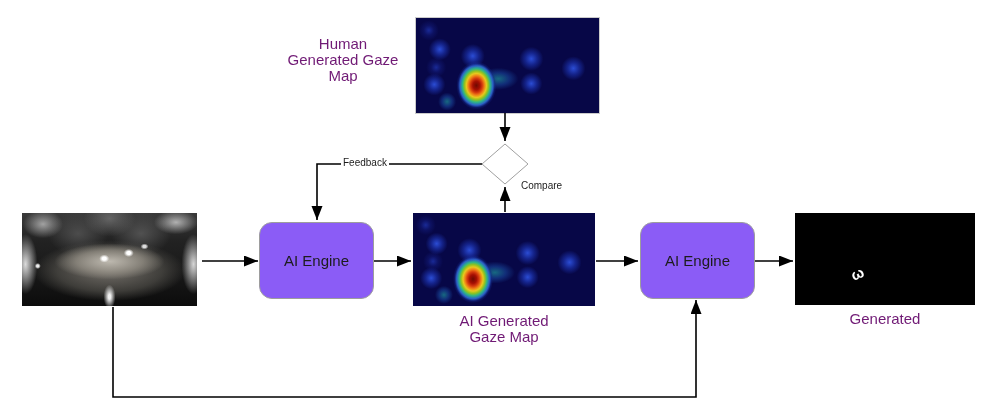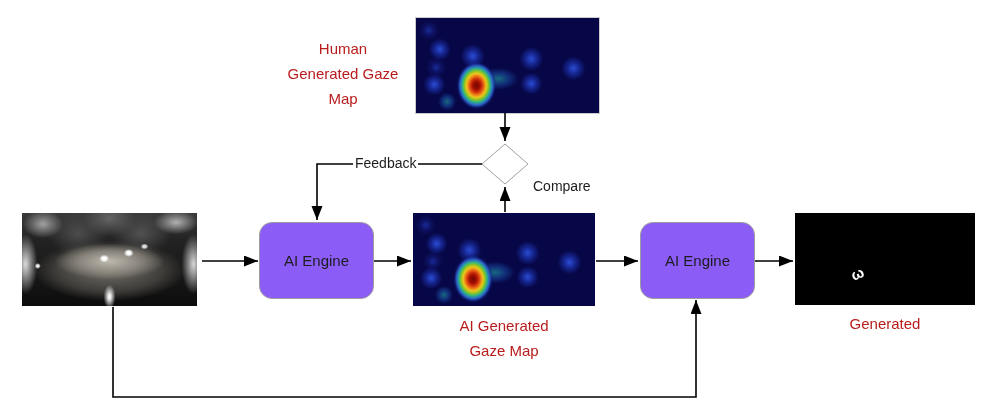--- a/index.html
+++ b/index.html
@@ -42,25 +42,25 @@
       linear-gradient(180deg, #3a3a3a 0%, #222222 30%, #1a1a1a 60%, #0c0c0c 100%);
   }
   
   #prediction{position:absolute;left:795px;top:213px;width:180px;height:92px;background:#000000;}
   #prediction .blob{
     position:absolute;left:31%;top:58%;color:#ffffff;font-size:15px;font-weight:bold;
     transform:rotate(-24deg);line-height:1;
   }
   
   .map-label{
-    position:absolute;text-align:center;font-size:15px;line-height:25px;
-    white-space:pre-line;color:#b91c1c;
+    position:absolute;text-align:center;font-size:15px;line-height:16px;
+    white-space:pre-line;color:#701a75;
   }
   .small-label{
-    position:absolute;font-size:14px;color:#1c1c1c;line-height:16px;margin-left:12px;
+    position:absolute;font-size:10px;color:#1c1c1c;line-height:16px;
   }
   #feedback-label{background:#ffffff;padding:0 2px;}
 </style>
 </head>
 <body>
 
 <div id="canvas">
 
   <div id="xray"></div>
 

